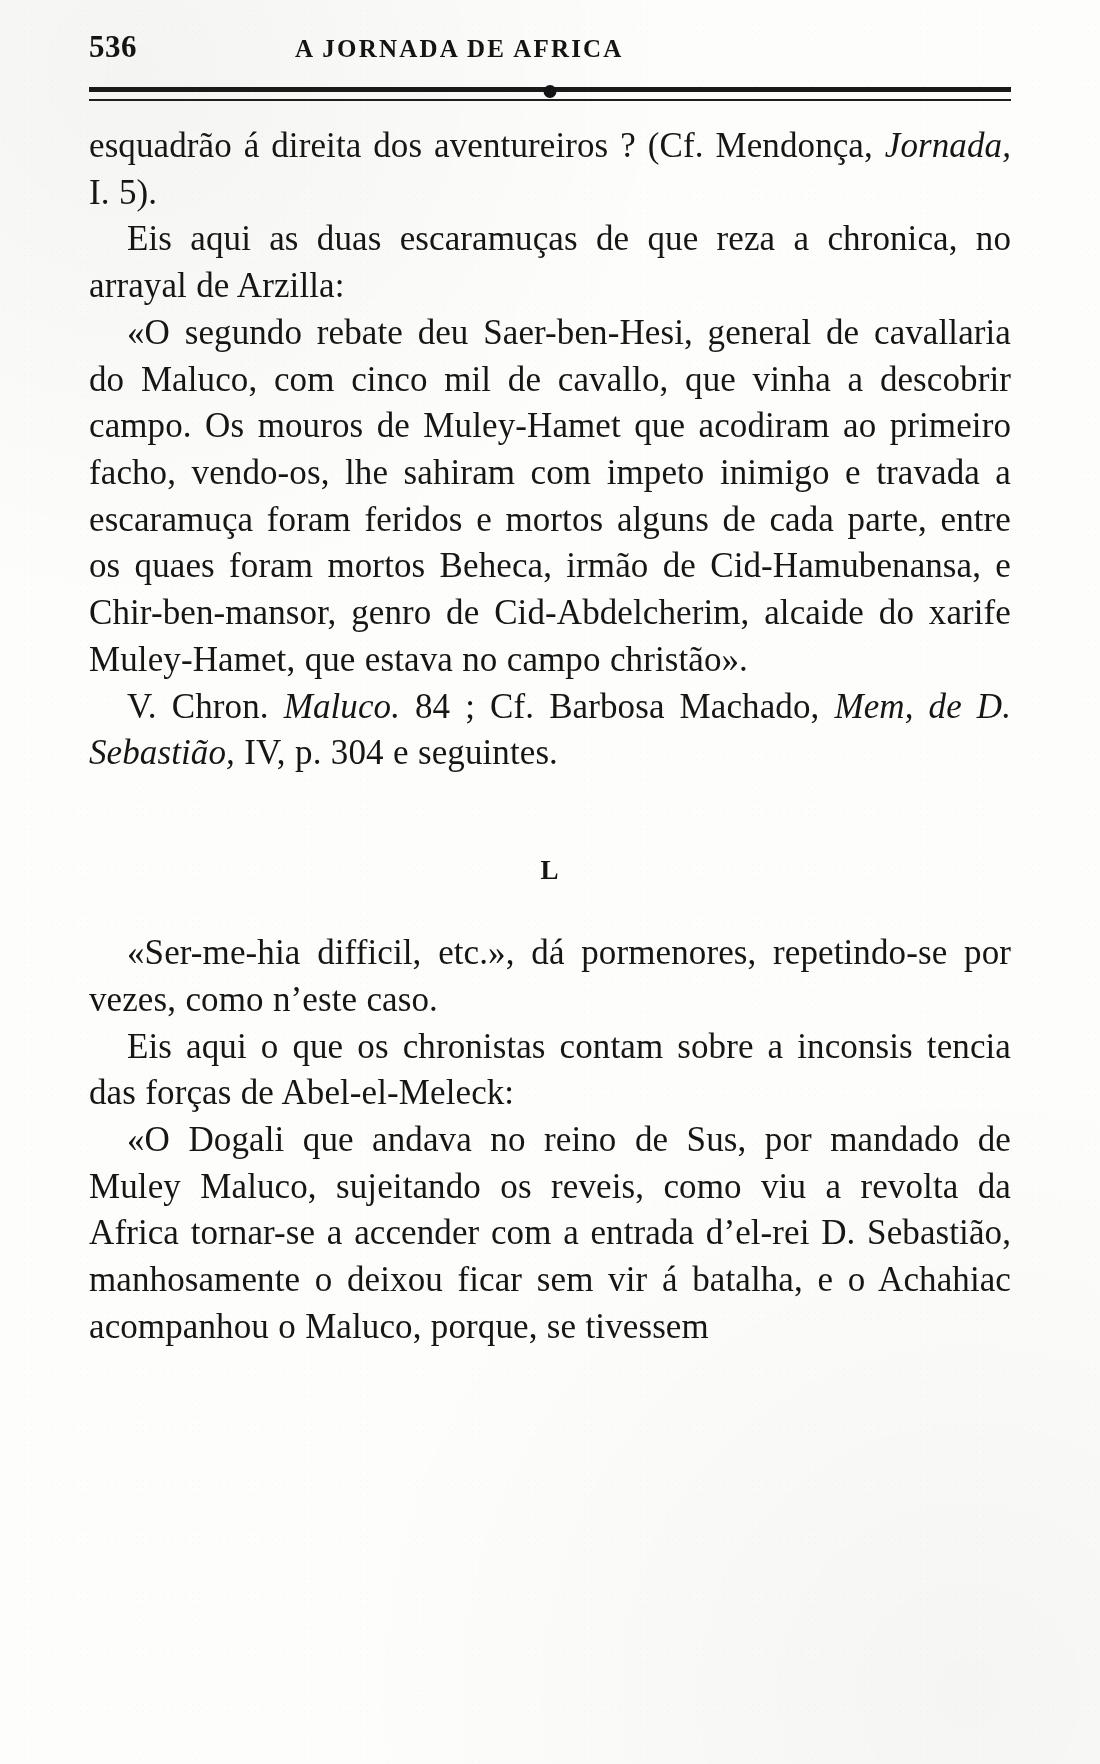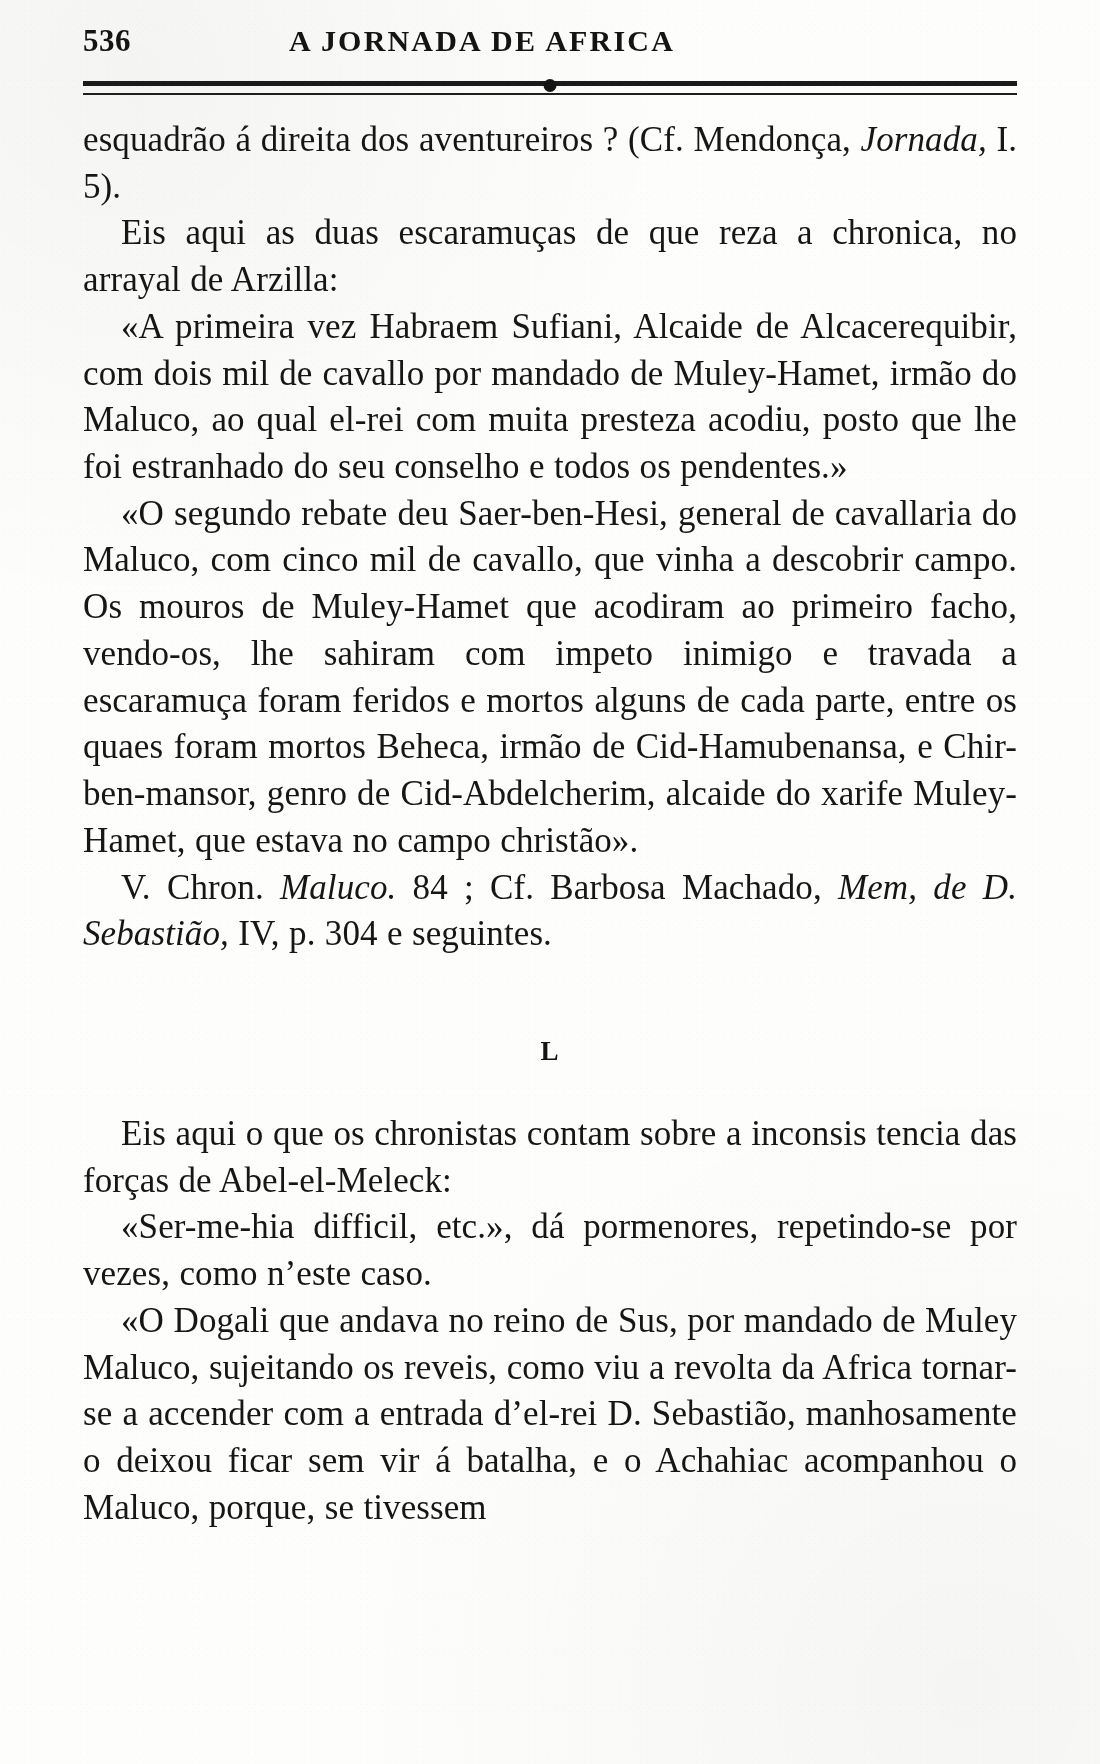--- a/index.html
+++ b/index.html
@@ -16,21 +16,21 @@
   }
   .page {
     position: relative;
     width: 1100px;
     height: 1764px;
     background:
       radial-gradient(circle at 12% 4%, rgba(0,0,0,0.035), rgba(0,0,0,0) 28%),
       radial-gradient(circle at 88% 96%, rgba(0,0,0,0.03), rgba(0,0,0,0) 32%),
       #fdfdfb;
     box-sizing: border-box;
-    padding: 1px;
+    padding: 7px;
   }
   .scan-noise {
     position: absolute;
     inset: 0;
     pointer-events: none;
     background-image:
       radial-gradient(rgba(0,0,0,0.05) 0.6px, rgba(0,0,0,0) 0.7px),
       radial-gradient(rgba(0,0,0,0.035) 0.5px, rgba(0,0,0,0) 0.6px);
     background-size: 7px 7px, 11px 11px;
     background-position: 0 0, 3px 5px;
@@ -54,21 +54,21 @@
     font-size: 31px;
     letter-spacing: 0.5px;
     width: 170px;
     color: #141414;
   }
   .head-title {
     flex: 1;
     text-align: left;
     font-family: "Liberation Serif", serif;
     font-weight: 700;
-    font-size: 30px;
+    font-size: 25px;
     letter-spacing: 2.2px;
     color: #141414;
     padding-left: 36px;
     white-space: nowrap;
   }
   
   .rule-wrap {
     position: relative;
     height: 30px;
     margin: 4px 0 14px 0;
@@ -149,41 +149,38 @@
     <div class="body-text">
 
       <p class="hang">
         <span>esquadrão á direita dos aventureiros ? (Cf. Mendonça, </span><span class="it">Jornada,</span><span> I. 5).</span>
       </p>
 
       <p class="indent">
         <span>Eis aqui as duas escaramuças de que reza a chronica, no arrayal de Arzilla:</span>
       </p>
 
-      <p class="indent">
-        <span>«A primeira vez Habraem Sufiani, Alcaide de Alcacerequibir, com dois mil de cavallo por mandado de Muley-Hamet, irmão do Maluco, ao qual el-rei com muita presteza acodiu, posto que lhe foi estranhado do seu conselho e todos os pendentes.»</span>
-      </p>
 
       <p class="indent">
         <span>«O segundo rebate deu Saer-ben-Hesi, general de cavallaria do Maluco, com cinco mil de cavallo, que vinha a descobrir campo. Os mouros de Muley-Hamet que acodiram ao primeiro facho, vendo-os, lhe sahiram com impeto inimigo e travada a escaramuça foram feridos e mortos alguns de cada parte, entre os quaes foram mortos Beheca, irmão de Cid-Hamubenansa, e Chir-ben-mansor, genro de Cid-Abdelcherim, alcaide do xarife Muley-Hamet, que estava no campo christão».</span>
       </p>
 
       <p class="indent">
         <span>V. Chron. </span><span class="it">Maluco.</span><span> 84 ; Cf. Barbosa Machado, </span><span class="it">Mem, de D. Sebastião,</span><span> IV, p. 304 e seguintes.</span>
       </p>
 
       <div class="chapter-mark">L</div>
 
 
       <p class="indent">
-        <span>Eis aqui o que os chronistas contam sobre a inconsis tencia das forças de Abel-el-Meleck:</span>
+        <span>«Ser-me-hia difficil, etc.», dá pormenores, repetindo-se por vezes, como n’este caso.</span>
       </p>
 
       <p class="indent">
-        <span>«Ser-me-hia difficil, etc.», dá pormenores, repetindo-se por vezes, como n’este caso.</span>
+        <span>Eis aqui o que os chronistas contam sobre a inconsis tencia das forças de Abel-el-Meleck:</span>
       </p>
 
       <p class="indent">
         <span>«O Dogali que andava no reino de Sus, por mandado de Muley Maluco, sujeitando os reveis, como viu a revolta da Africa tornar-se a accender com a entrada d’el-rei D. Sebastião, manhosamente o deixou ficar sem vir á batalha, e o Achahiac acompanhou o Maluco, porque, se tivessem</span>
       </p>
 
     </div>
   </div>
 </div>
 

